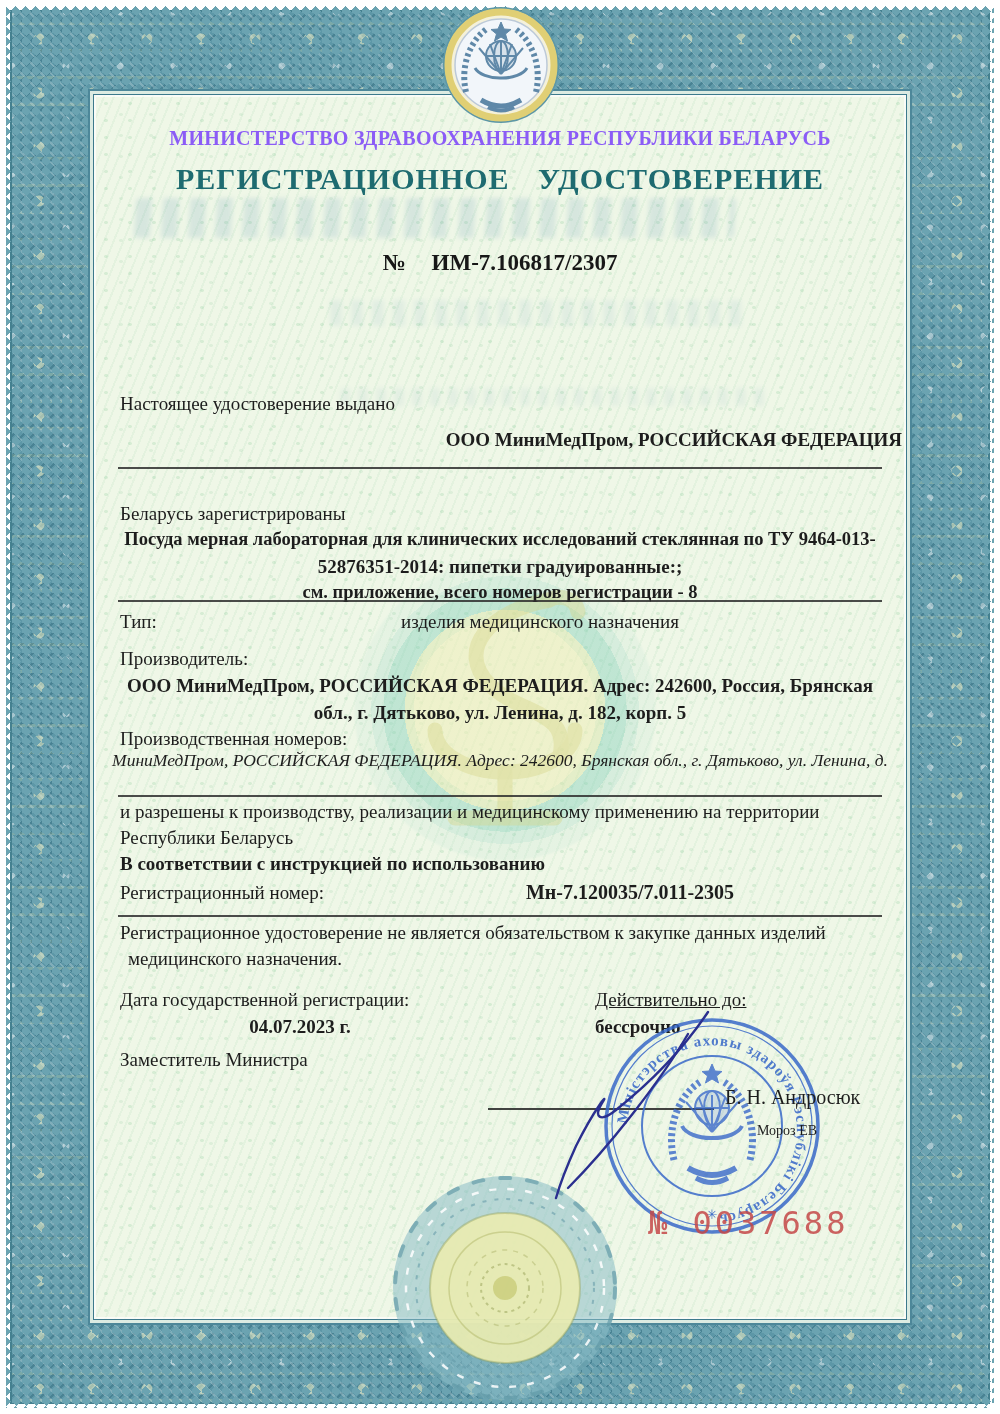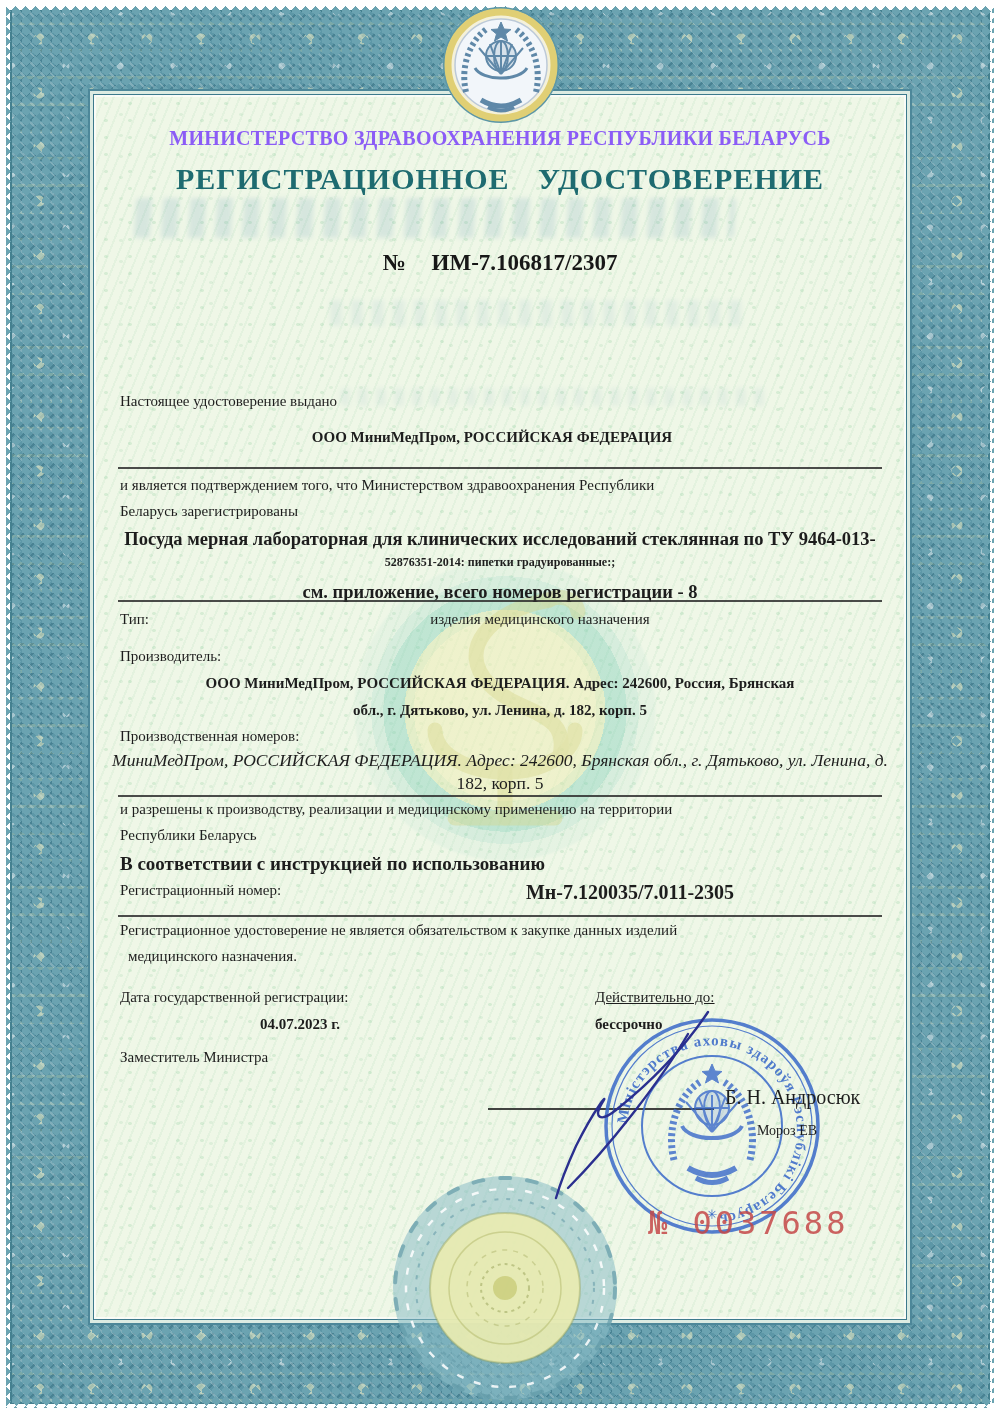--- a/index.html
+++ b/index.html
@@ -57,21 +57,21 @@
     background: repeating-linear-gradient(90deg, rgba(80,140,170,.5) 0 10px, transparent 10px 18px); }
 
   svg { position:absolute; }
   .emblem-top   { left:436px; top:4px;    width:130px; height:122px; z-index:6; }
   .rosette      { left:385px; top:1168px; width:240px; height:240px; z-index:6; }
   .stamp        { left:598px; top:1012px; width:228px; height:228px; z-index:7; opacity:.92; }
   .signature    { left:538px; top:998px;  width:260px; height:230px; z-index:8; }
   .wm-symbol    { left:380px; top:560px;  width:250px; height:300px; z-index:3; opacity:.5; }
 
   
-  .t { position:absolute; z-index:5; color:#1d1d1d; font-size:15px; line-height:1.25; white-space:nowrap; }
+  .t { position:absolute; z-index:5; color:#1d1d1d; font-size:19px; line-height:1.25; white-space:nowrap; }
   .b { font-weight:bold; }
   .ctr { text-align:center; }
   .ministry { left:0; right:0; top:126px; text-align:center; color:#8b5cf6; font-size:20px; font-weight:bold; letter-spacing:.3px; }
   .doc-title { left:0; right:0; top:160px; text-align:center; color:#1e6b70; font-size:30px; font-weight:bold; letter-spacing:1px; word-spacing:20px; }
   .numline { left:0; right:0; top:249px; display:flex; justify-content:center; gap:26px; font-size:23px; font-weight:bold; color:#171717; }
   .rule { position:absolute; z-index:5; left:118px; width:764px; height:0; border-top:2px solid rgba(45,45,45,.85); }
   .sigline { position:absolute; z-index:6; left:488px; width:226px; top:1108px; height:0; border-top:2px solid rgba(45,45,45,.9); }
   .serial { position:absolute; z-index:7; left:648px; top:1204px; font-family:"DejaVu Sans Mono",monospace;
     font-size:32px; letter-spacing:3px; color:#c54848; opacity:.85;text-align:center; }
 </style>
@@ -118,41 +118,39 @@
   </svg>
 
   <div class="t ministry">МИНИСТЕРСТВО ЗДРАВООХРАНЕНИЯ РЕСПУБЛИКИ БЕЛАРУСЬ</div>
   <div class="t doc-title">РЕГИСТРАЦИОННОЕ УДОСТОВЕРЕНИЕ</div>
   <div class="t numline">
     <span>№</span>
     <span>ИМ-7.106817/2307</span>
   </div>
 
   <div class="t" style="left:120px; top:392px;">Настоящее удостоверение выдано</div>
-  <div class="t b ctr" style="left:102px; width:780px; top:428px;">ООО МиниМедПром, РОССИЙСКАЯ ФЕДЕРАЦИЯ</div>
+  <div class="t b ctr" style="left:122px; width:780px; top:428px;text-align:right;">ООО МиниМедПром, РОССИЙСКАЯ ФЕДЕРАЦИЯ</div>
   <div class="rule" style="top:467px;"></div>
 
-  <div class="t" style="left:120px; top:476px;">и является подтверждением того, что Министерством здравоохранения Республики</div>
   <div class="t" style="left:120px; top:502px;">Беларусь зарегистрированы</div>
 
   <div class="t b ctr" style="left:110px; width:780px; top:528px; font-size:18.5px;">Посуда мерная лабораторная для клинических исследований стеклянная по ТУ 9464-013-</div>
-  <div class="t b ctr" style="left:110px; width:780px; top:555px; font-size:12px;">52876351-2014: пипетки градуированные:;</div>
+  <div class="t b ctr" style="left:110px; width:780px; top:555px; font-size:19px;">52876351-2014: пипетки градуированные:;</div>
   <div class="t b ctr" style="left:110px; width:780px; top:581px; font-size:18.5px;">см. приложение, всего номеров регистрации  - 8</div>
   <div class="rule" style="top:600px;"></div>
 
   <div class="t" style="left:120px; top:610px;">Тип:</div>
   <div class="t ctr" style="left:130px; right:50px; top:610px;">изделия медицинского назначения</div>
 
   <div class="t" style="left:120px; top:647px;">Производитель:</div>
   <div class="t b ctr" style="left:110px; width:780px; top:674px;">ООО МиниМедПром, РОССИЙСКАЯ ФЕДЕРАЦИЯ. Адрес: 242600, Россия, Брянская</div>
   <div class="t b ctr" style="left:110px; width:780px; top:701px;">обл., г. Дятьково, ул. Ленина, д. 182, корп. 5</div>
 
   <div class="t" style="left:120px; top:727px;">Производственная номеров:</div>
   <div class="t ctr" style="left:110px; width:780px; top:750px; font-size:17.5px;font-style:italic;">МиниМедПром, РОССИЙСКАЯ ФЕДЕРАЦИЯ. Адрес: 242600, Брянская обл., г. Дятьково, ул. Ленина, д.</div>
-  <div class="t ctr" style="left:110px; width:780px; top:773px; font-size:17.5px;">182, корп. 5</div>
   <div class="rule" style="top:795px;"></div>
 
   <div class="t" style="left:120px; top:800px;">и разрешены к производству, реализации и медицинскому применению на территории</div>
   <div class="t" style="left:120px; top:826px;">Республики Беларусь</div>
 
   <div class="t b" style="left:120px; top:852px; font-size:19px;">В соответствии с инструкцией по использованию</div>
 
   <div class="t" style="left:120px; top:881px;">Регистрационный номер:</div>
   <div class="t b ctr" style="left:460px; width:340px; top:880px; font-size:20px;">Мн-7.120035/7.011-2305</div>
   <div class="rule" style="top:915px;"></div>

